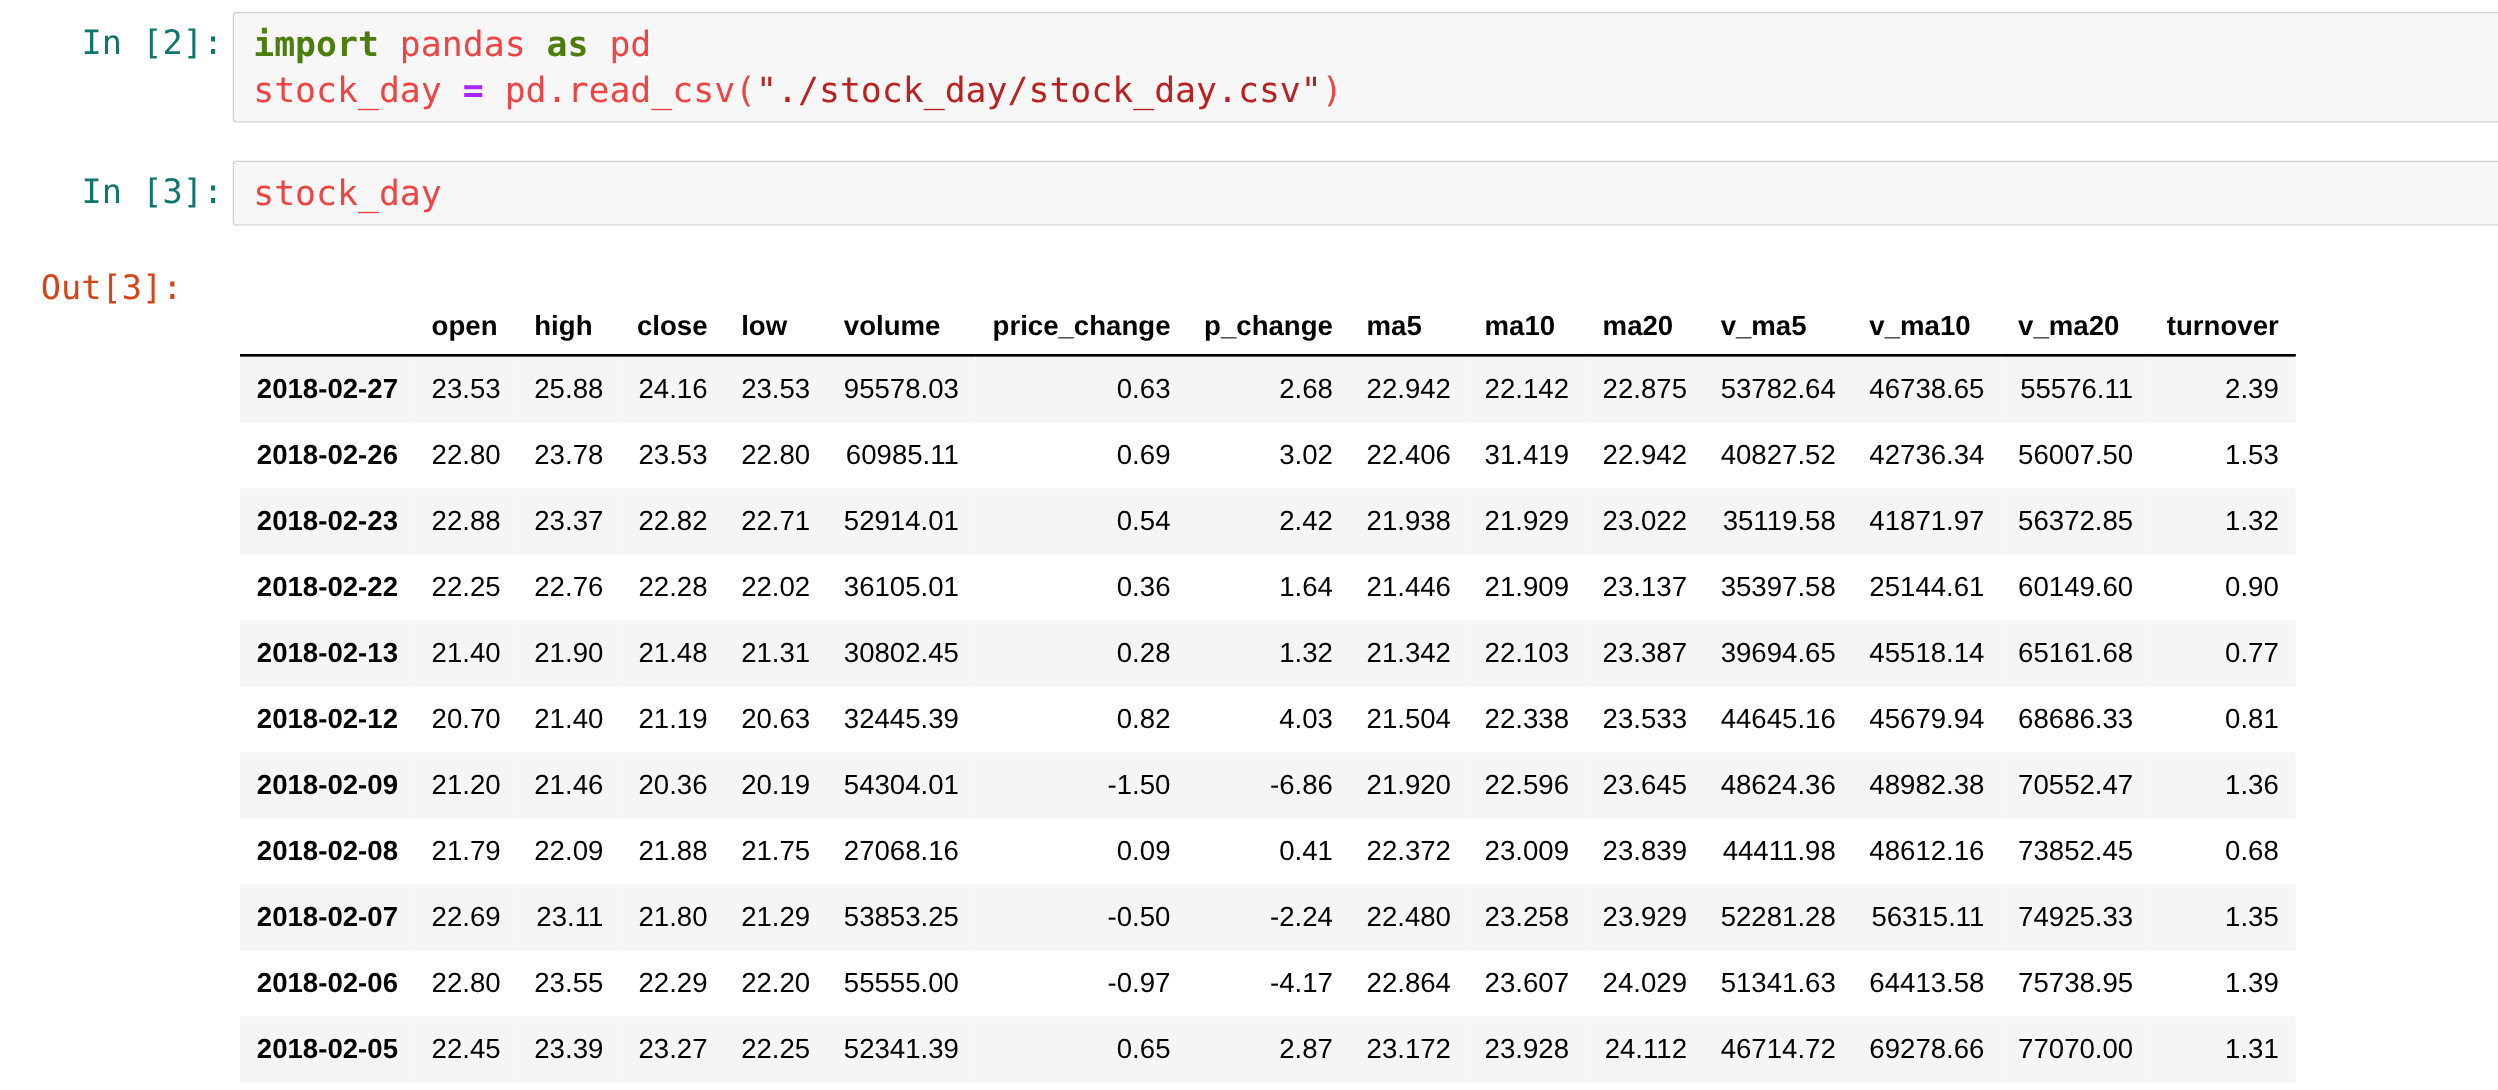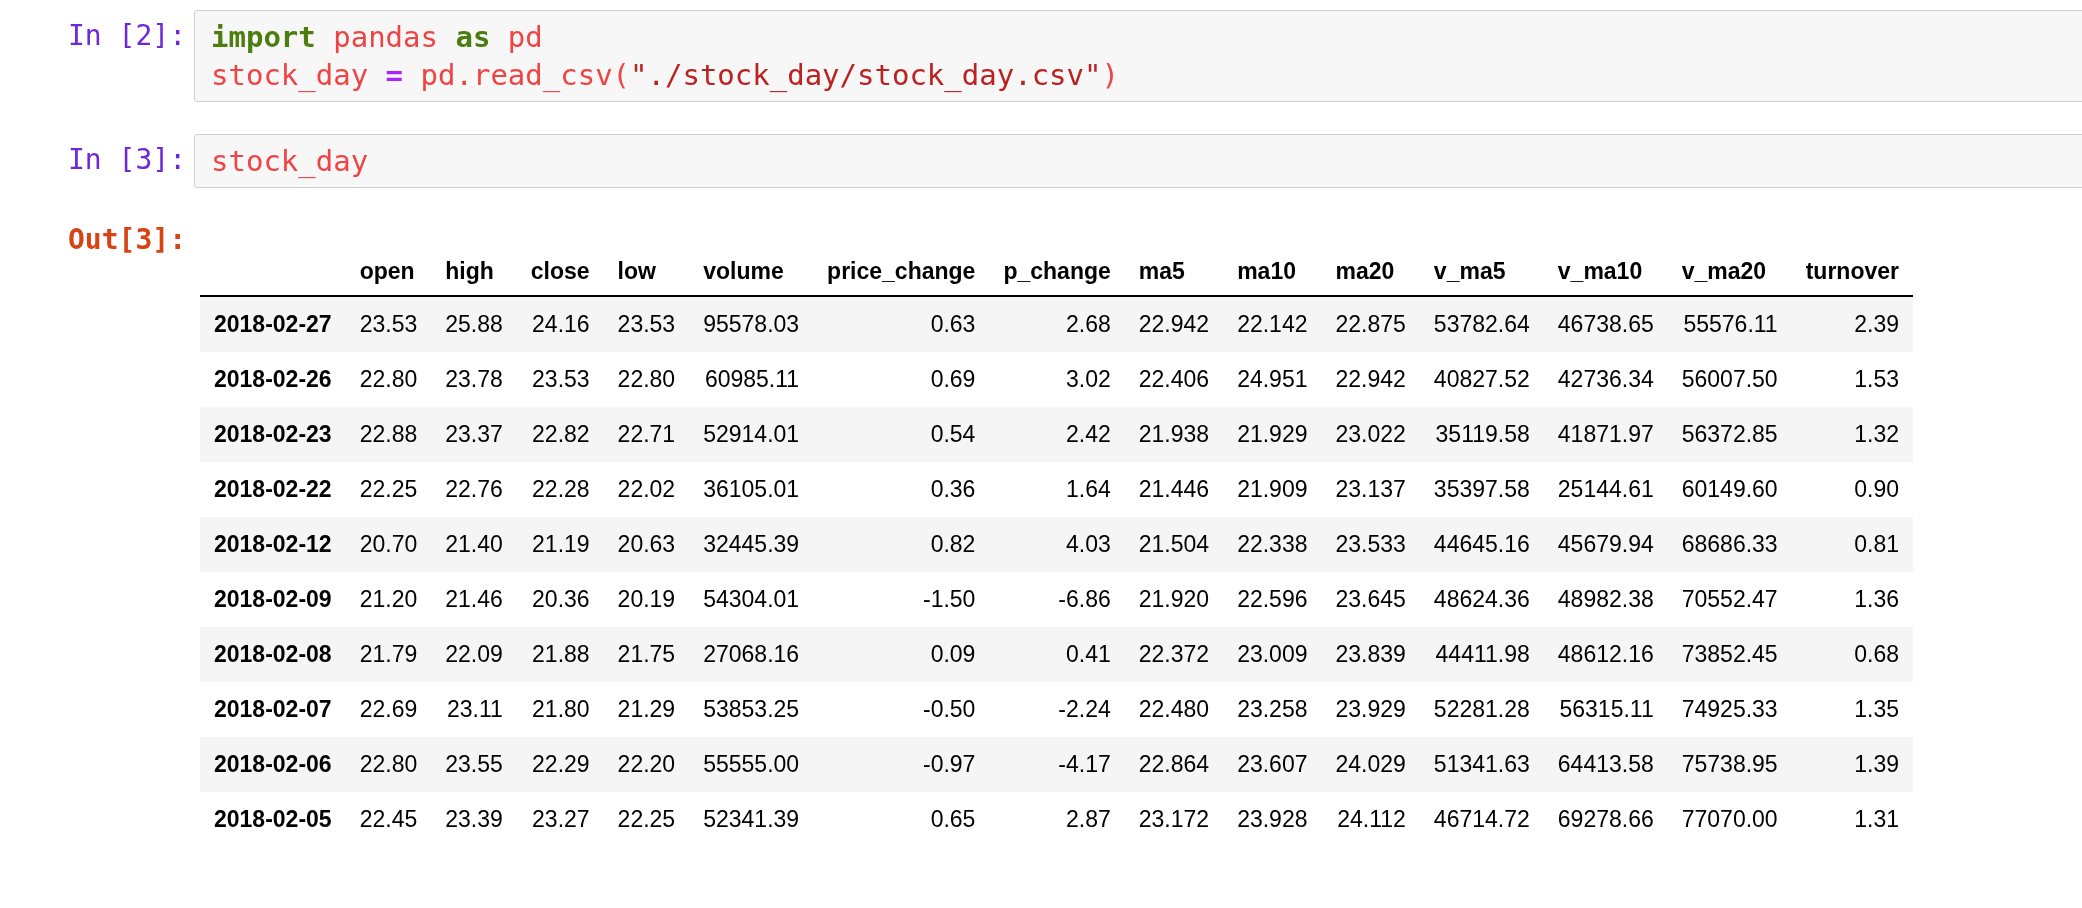--- a/index.html
+++ b/index.html
@@ -14,22 +14,22 @@
   .cell-row { display: flex; align-items: flex-start; margin-bottom: 32px; }
   .prompt {
     width: 186px; flex: 0 0 186px;
     text-align: right;
     font-family: "DejaVu Sans Mono", "Liberation Mono", monospace;
     font-size: 28px; line-height: 40px;
     padding-top: 6px;
     white-space: nowrap;
     user-select: none;
   }
-  .prompt.in  { color: #6d28d9; }
-  .prompt.out { color: #D84315; font-weight: bold; padding-top: 0; }
+  .prompt.in  { color: #0f766e; }
+  .prompt.out { color: #D84315; font-weight: normal; padding-top: 0; text-align: center; }
 
   .input-area {
     flex: 1 1 auto;
     margin-left: 8px;
     background: #F7F7F7;
     border: 1px solid #CFCFCF;
     border-radius: 3px;
     padding: 7px 16px;
     min-height: 54px;
   }
@@ -156,21 +156,21 @@
             <tr>
               <th>2018-02-26</th>
               <td>22.80</td>
               <td>23.78</td>
               <td>23.53</td>
               <td>22.80</td>
               <td>60985.11</td>
               <td>0.69</td>
               <td>3.02</td>
               <td>22.406</td>
-              <td>24.951</td>
+              <td>31.419</td>
               <td>22.942</td>
               <td>40827.52</td>
               <td>42736.34</td>
               <td>56007.50</td>
               <td>1.53</td>
             </tr>
             <tr>
               <th>2018-02-23</th>
               <td>22.88</td>
               <td>23.37</td>
@@ -198,20 +198,37 @@
               <td>1.64</td>
               <td>21.446</td>
               <td>21.909</td>
               <td>23.137</td>
               <td>35397.58</td>
               <td>25144.61</td>
               <td>60149.60</td>
               <td>0.90</td>
             </tr>
             <tr>
+              <th>2018-02-13</th>
+              <td>21.40</td>
+              <td>21.90</td>
+              <td>21.48</td>
+              <td>21.31</td>
+              <td>30802.45</td>
+              <td>0.28</td>
+              <td>1.32</td>
+              <td>21.342</td>
+              <td>22.103</td>
+              <td>23.387</td>
+              <td>39694.65</td>
+              <td>45518.14</td>
+              <td>65161.68</td>
+              <td>0.77</td>
+            </tr>
+            <tr>
               <th>2018-02-12</th>
               <td>20.70</td>
               <td>21.40</td>
               <td>21.19</td>
               <td>20.63</td>
               <td>32445.39</td>
               <td>0.82</td>
               <td>4.03</td>
               <td>21.504</td>
               <td>22.338</td>

